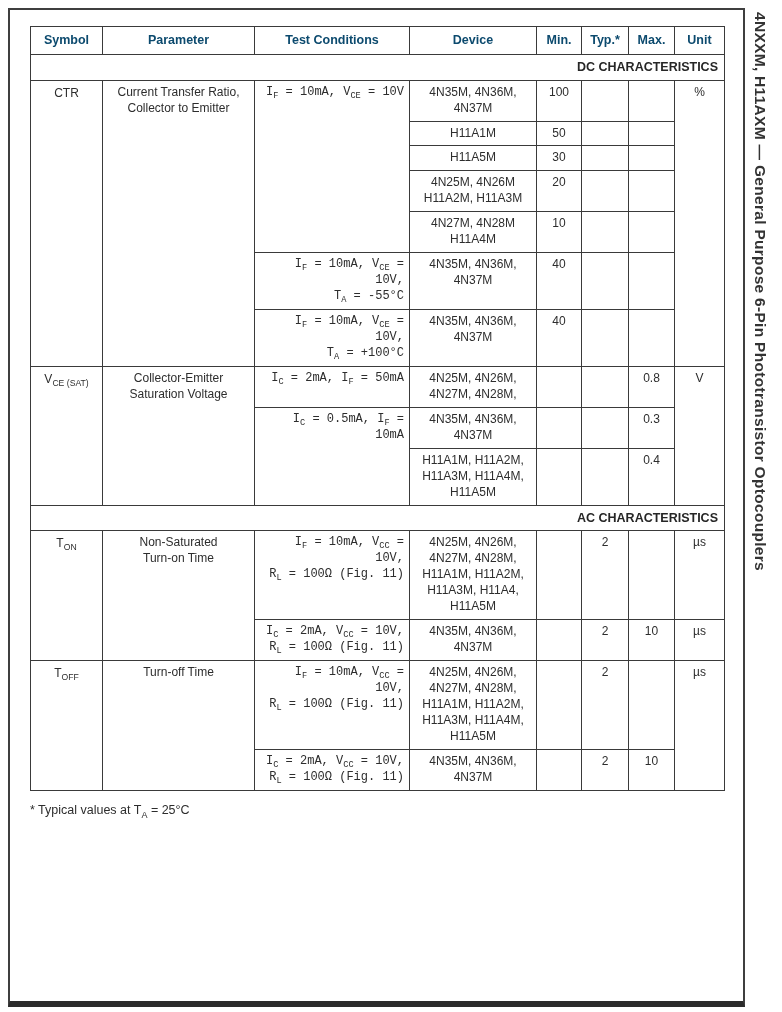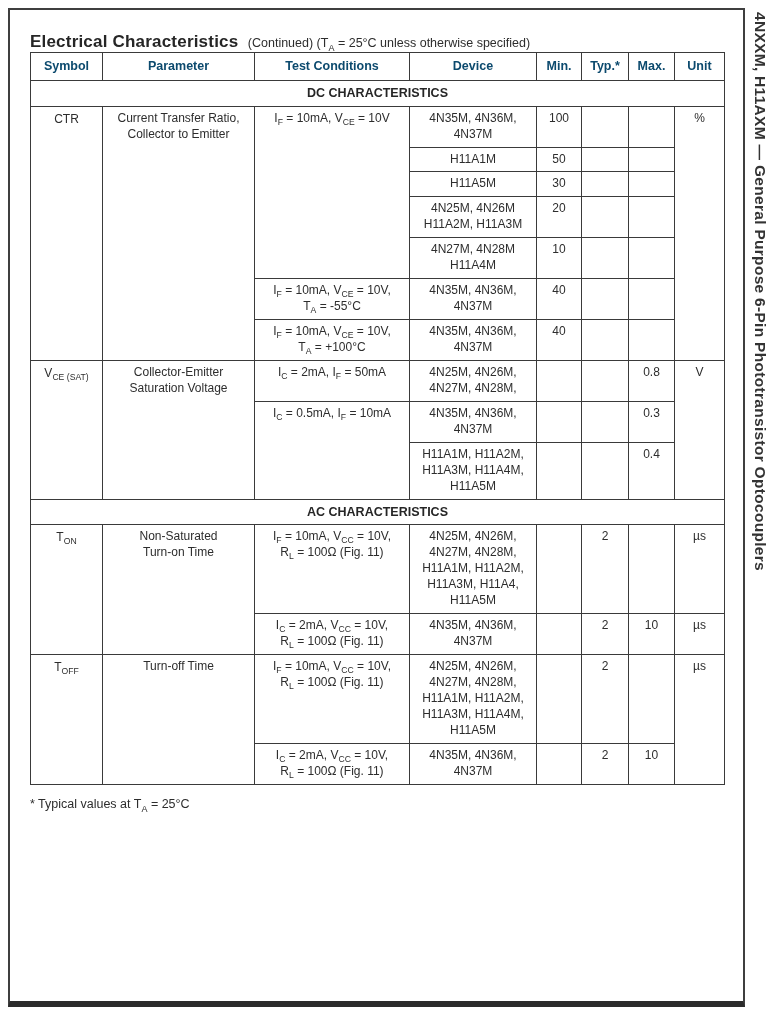--- a/index.html
+++ b/index.html
@@ -48,28 +48,28 @@
     height: 28px;
   }
   .spec-table td {
     font-size: 12px;
     line-height: 1.33;
     padding: 4px 5px;
     color: #2d2d2d;
   }
   td.sym    { text-align: center; padding-top: 5px; }
   td.param  { text-align: center; }
-  td.test   { text-align: center; }
+  td.test   { text-align: right; font-family: Liberation Mono, monospace; }
   td.device { text-align: center; }
   td.num    { text-align: center; }
   td.unit   { text-align: center; }
   tr.section-row td {
     font-weight: bold;
     font-size: 12.5px;
-    text-align: center;
+    text-align: right;
     padding: 4px 6px;
     height: 24px;
     color: #262626;
   }
   sub { font-size: 0.72em; line-height: 0; }
 
   .footnote { margin-top: 12px; font-size: 12.5px; color: #2d2d2d; }
 
   .side-title {
     position: absolute;
@@ -83,24 +83,20 @@
     white-space: nowrap;
   }
 </style>
 </head>
 <body>
 
 <div class="page">
 
   <div class="frame">
 
-    <div class="doc-title-row">
-      <span class="title-main">Electrical Characteristics</span>
-      <span class="title-note">(Continued) (T<sub>A</sub> = 25°C unless otherwise specified)</span>
-    </div>
 
 
     <table class="spec-table">
       <colgroup>
         <col style="width:72px">
         <col style="width:152px">
         <col style="width:155px">
         <col style="width:127px">
         <col style="width:45px">
         <col style="width:47px">

